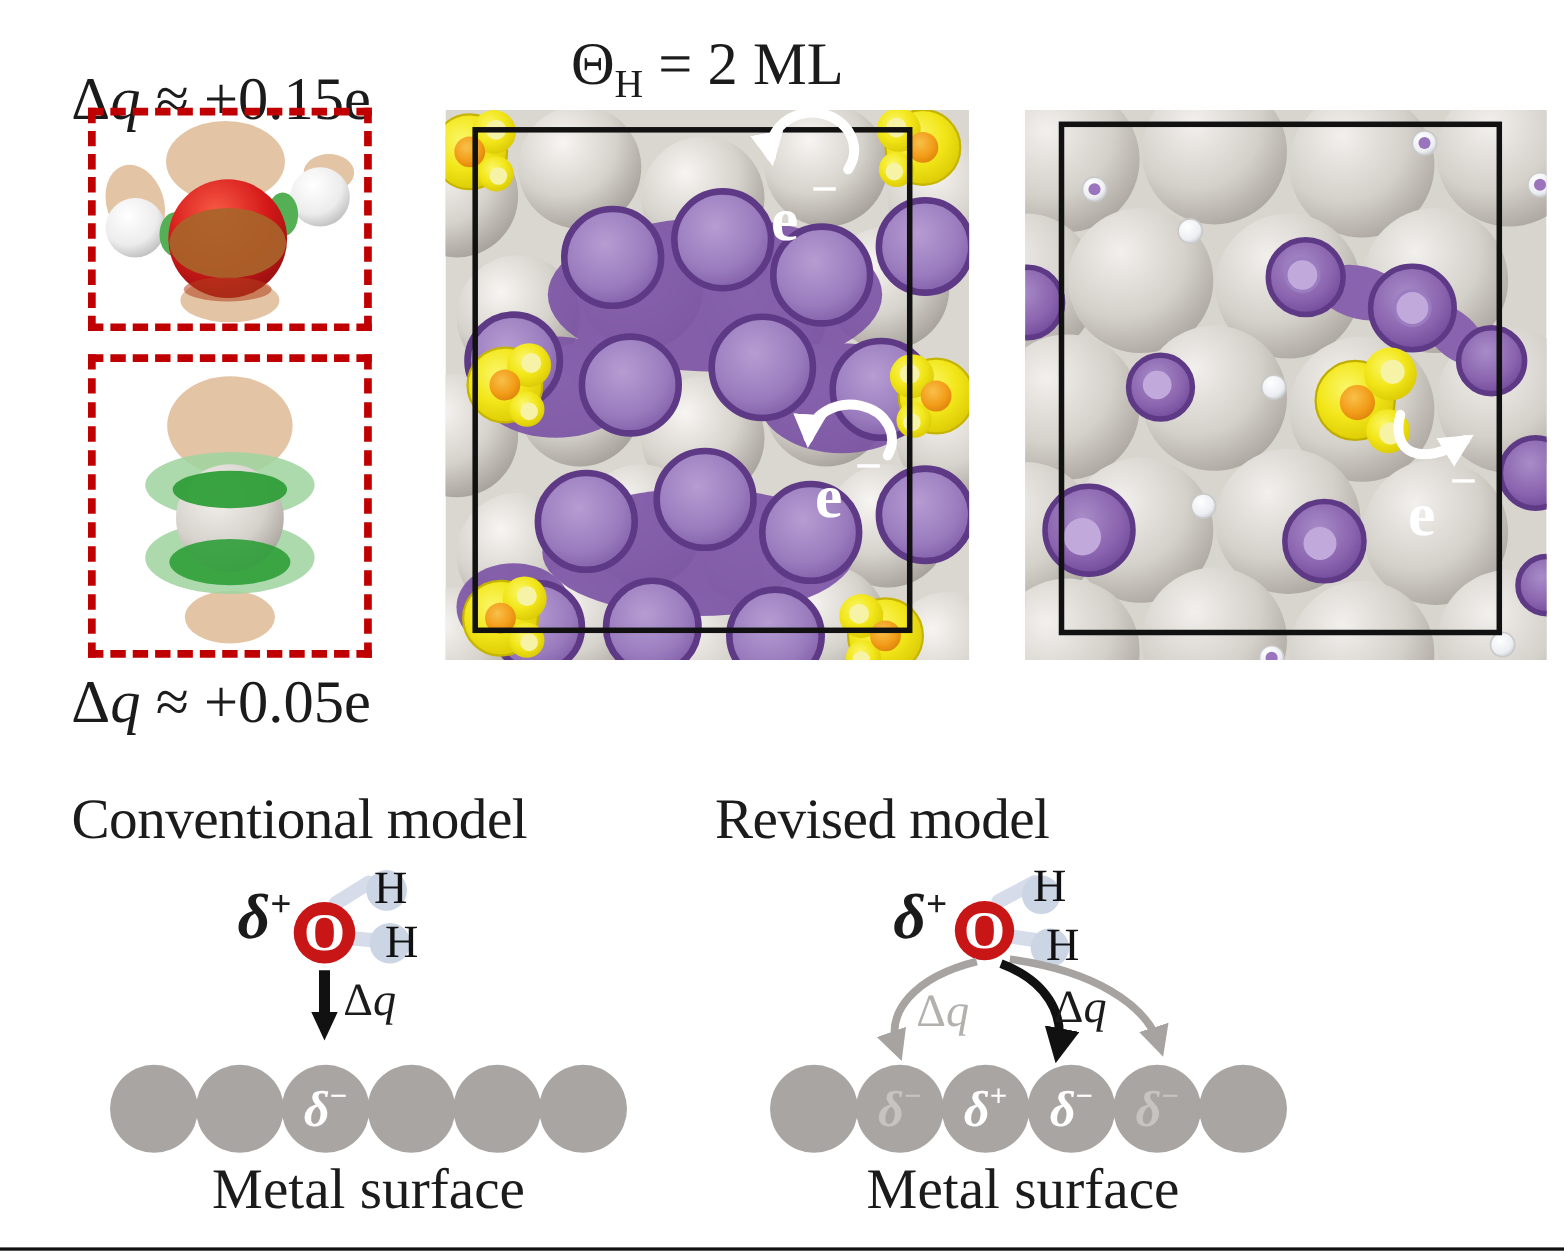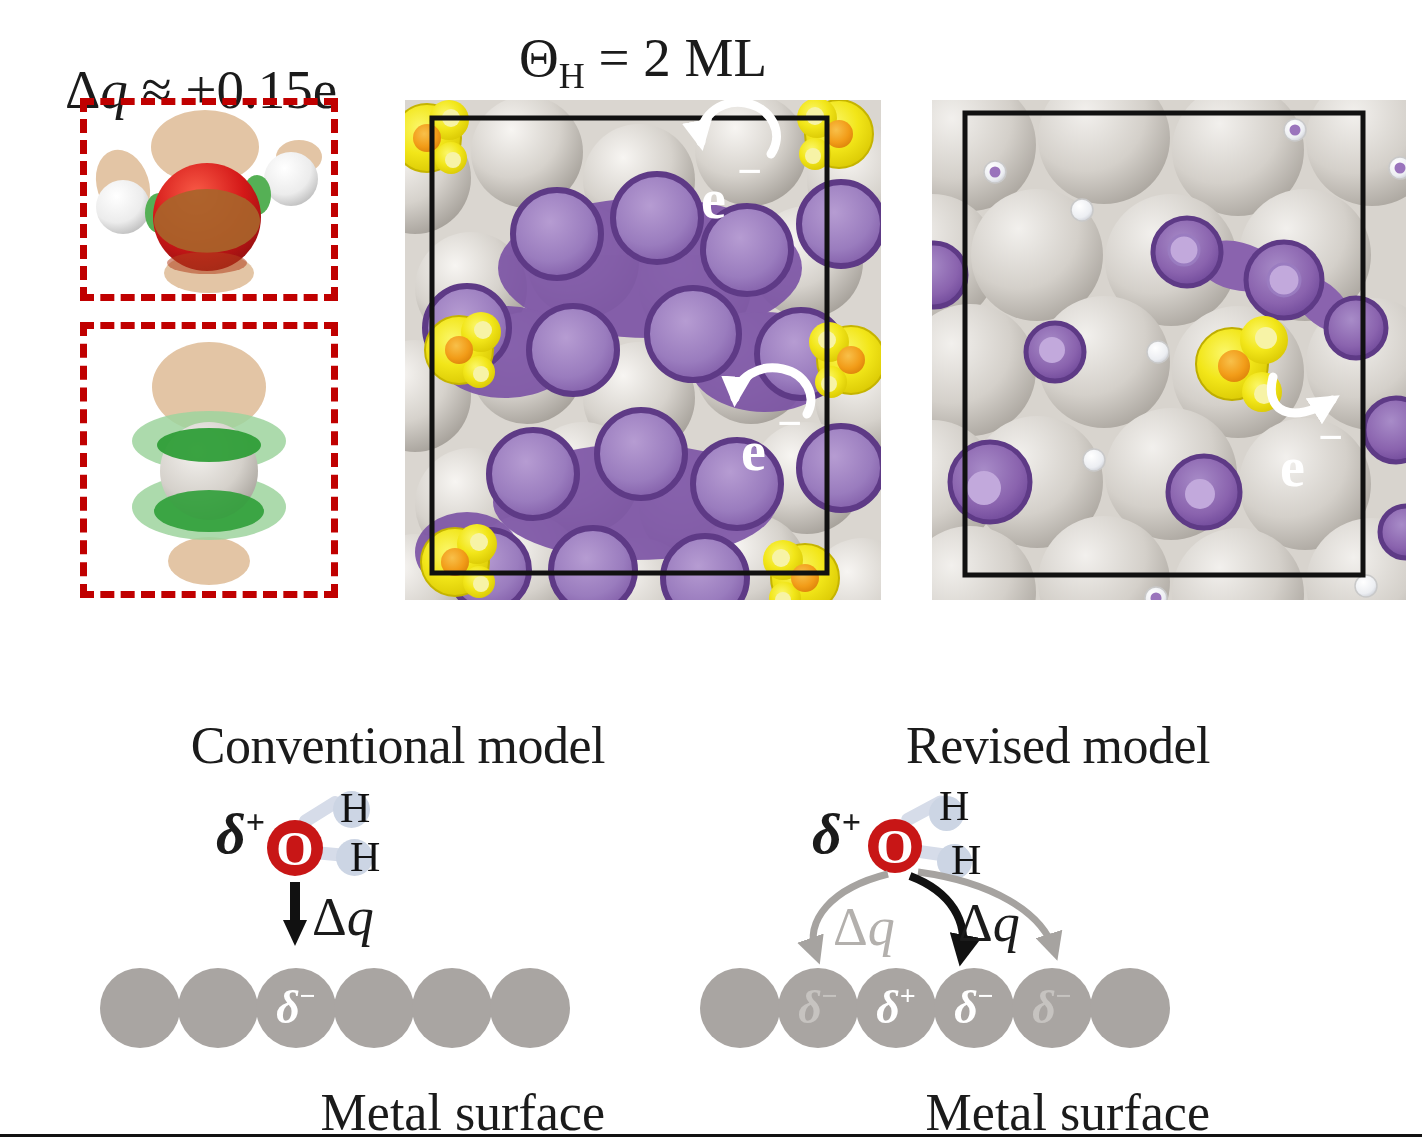--- a/index.html
+++ b/index.html
@@ -3,37 +3,37 @@
 <meta charset="utf-8">
 <style>
   html,body{margin:0;padding:0;background:#ffffff;}
   .canvas{position:relative;width:1422px;height:1142px;background:#ffffff;overflow:hidden;
           font-family:"Liberation Serif", serif;color:#1b1b1b;}
   .abs{position:absolute;}
   .mathlabel{position:absolute;font-size:55px;white-space:nowrap;color:#1b1b1b;}
   .center{text-align:center;}
   .it{font-style:italic;}
   .sub{font-size:36px;}
-  .title{position:absolute;font-size:52px;white-space:nowrap;text-align:right;letter-spacing:-0.5px;}
+  .title{position:absolute;font-size:52px;white-space:nowrap;text-align:left;letter-spacing:-0.5px;}
   .dashedbox{position:absolute;border:7px dashed #c00000;background:transparent;}
   .panel{position:absolute;}
   .delta-plus{position:absolute;font-size:58px;font-weight:bold;font-style:italic;white-space:nowrap;}
   .delta-plus sup{font-size:34px;font-style:normal;}
   .ocircle{position:absolute;border-radius:50%;background:#c81616;display:flex;align-items:center;justify-content:center;
            color:#ffffff;font-weight:bold;font-size:48px;}
   .bond{position:absolute;height:13px;border-radius:7px;background:#d6dce9;transform-origin:left center;}
   .hcircle{position:absolute;border-radius:50%;background:#ccd5e4;}
   .hletter{position:absolute;font-size:42px;color:#111;}
-  .dqlabel{position:absolute;font-size:54px;white-space:nowrap;}
+  .dqlabel{position:absolute;font-size:42px;white-space:nowrap;}
   .atom{position:absolute;width:80px;height:80px;border-radius:50%;background:#a9a5a2;
         display:flex;align-items:center;justify-content:center;}
   .atomlabel{font-size:46px;font-weight:bold;font-style:italic;color:#ffffff;white-space:nowrap;line-height:1;}
   .atomlabel sup{font-size:28px;font-style:normal;position:relative;top:-2px;}
   .atomlabel.faded{color:#c6c3c0;}
-  .surface{position:absolute;font-size:52px;text-align:right;white-space:nowrap;margin-top:31px;}
+  .surface{position:absolute;font-size:52px;text-align:center;white-space:nowrap;}
   .bottomrule{position:absolute;left:0;top:1134px;width:1422px;height:3px;background:#111;}
   svg text{font-family:"Liberation Serif", serif;}
 </style>
 </head>
 <body>
 
 <div class="canvas">
 
   <div class="mathlabel center" style="left:36px;top:26px;width:330px;margin-top:32px;">
     <span>Δ</span><span class="it">q</span><span> ≈ +0.15e</span>
@@ -89,20 +89,23 @@
         <ellipse cx="122" cy="178" rx="77" ry="33" fill="#9ed49e" opacity="0.85"></ellipse>
       </g>
       <circle cx="122" cy="142" r="49" fill="url(#gs2)"></circle>
       <g>
         <ellipse cx="122" cy="116" rx="52" ry="17" fill="#2f9e38" opacity="0.95"></ellipse>
         <ellipse cx="122" cy="182" rx="55" ry="21" fill="#2f9e38" opacity="0.9"></ellipse>
       </g>
     </svg>
   </div>
 
+  <div class="mathlabel center" style="left:36px;top:606px;width:330px;">
+    <span>Δ</span><span class="it">q</span><span> ≈ +0.05e</span>
+  </div>
 
   <div class="mathlabel center" style="left:405px;top:26px;width:476px;">
     <span>Θ</span><sub class="sub">H</sub><span> = 2 ML</span>
   </div>
 
   <div class="panel" style="left:405px;top:100px;">
     <svg width="476" height="500" viewBox="0 0 476 500">
       <defs>
         <radialGradient id="gsM" cx="36%" cy="30%" r="78%">
           <stop offset="0%" stop-color="#f7f5f2"></stop>

